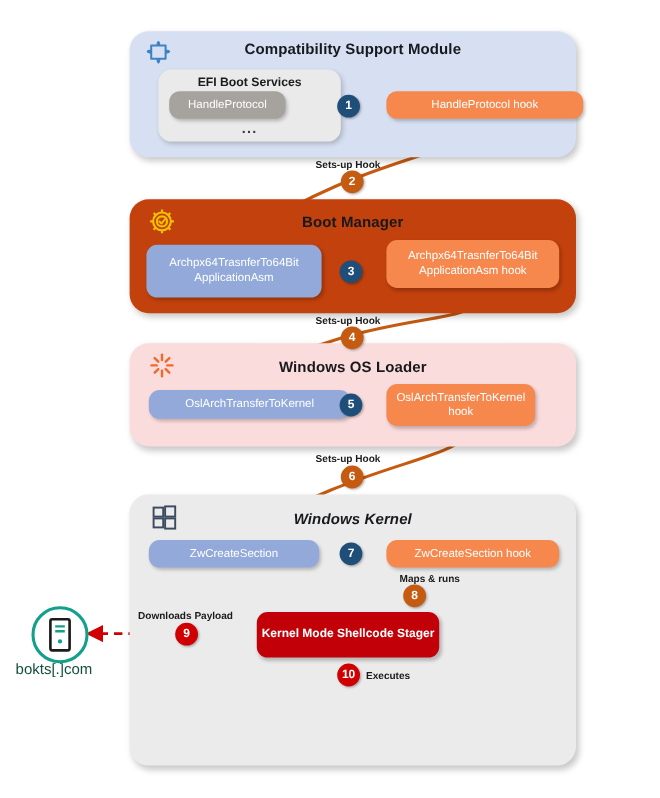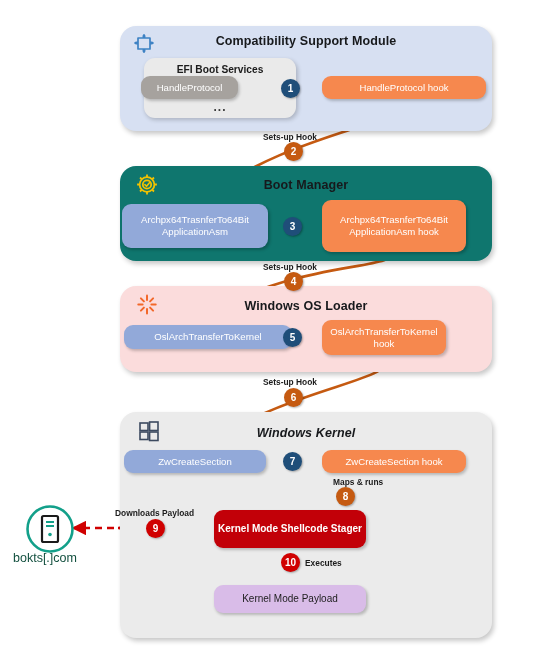--- a/index.html
+++ b/index.html
@@ -12,21 +12,20 @@
     font-family: "Liberation Sans", sans-serif;
     overflow: hidden;
   }
   #stage { position: absolute; inset: 0; }
 
   
   .panel {
     position: absolute;
     border-radius: 16px;
     box-shadow: 2px 3px 5px rgba(0,0,0,0.22);
-    margin-left: 12px;
   }
   .panel-title {
     position: absolute;
     left: 0; right: 0;
     text-align: center;
     font-size: 12.5px;
     font-weight: bold;
     color: #17191c;
     letter-spacing: 0.1px;
   }
@@ -161,36 +160,36 @@
     <div class="panel-title" style="top:8px;">Compatibility Support Module</div>
 
     <div class="subpanel" style="left:24px; top:32px; width:152px; height:60px;">
       <div class="subpanel-title" style="top:6px;">EFI Boot Services</div>
       <div class="ellipsis" style="top:42px;">...</div>
     </div>
   </div>
   <div class="node gray" style="left:141px; top:76px; width:97px; height:23px;">HandleProtocol</div>
   <div class="node orange" style="left:322px; top:76px; width:164px; height:23px;">HandleProtocol hook</div>
 
-  <div class="panel" style="left:108px; top:166px; width:372px; height:95px; background:#0f766e;">
+  <div class="panel" style="left:108px; top:166px; width:372px; height:95px; background:#c2410c;">
     <div class="panel-icon" style="left:13px; top:5px;">
       <svg width="26" height="25" viewBox="0 0 26 25">
         <g fill="none" stroke="#F2C200" stroke-width="1.8">
           <circle cx="13" cy="12.5" r="7.4"></circle>
           <circle cx="13" cy="12.5" r="4.2"></circle>
           <path d="M13 2.6 v2.3 M13 20.1 v2.3 M3.1 12.5 h2.3 M20.6 12.5 h2.3
                    M6 5.5 l1.7 1.7 M18.3 17.8 l1.7 1.7 M20 5.5 l-1.7 1.7 M7.7 17.8 l-1.7 1.7"></path>
         </g>
         <path d="M10.9 12.6 l1.6 1.7 l3-3.6" fill="none" stroke="#F2C200" stroke-width="1.6" stroke-linecap="round" stroke-linejoin="round"></path>
       </svg>
     </div>
     <div class="panel-title" style="top:12px;">Boot Manager</div>
   </div>
   <div class="node blue" style="left:122px; top:204px; width:146px; height:44px;">Archpx64TrasnferTo64Bit ApplicationAsm</div>
-  <div class="node orange" style="left:322px; top:200px; width:144px; height:52px;">Archpx64TrasnferTo64Bit ApplicationAsm hook</div>
+  <div class="node orange" style="left:322px; top:200px; width:144px; height:40px;">Archpx64TrasnferTo64Bit ApplicationAsm hook</div>
 
   <div class="panel" style="left:108px; top:286px; width:372px; height:86px; background:#FBDCDC;">
     <div class="panel-icon" style="left:13px; top:5px;">
       <svg width="26" height="25" viewBox="0 0 26 25">
         <g stroke="#F2682A" stroke-width="2" stroke-linecap="round">
           <line x1="13" y1="3.5" x2="13" y2="8"></line>
           <line x1="13" y1="17" x2="13" y2="21.5"></line>
           <line x1="4.3" y1="12.5" x2="8.6" y2="12.5"></line>
           <line x1="17.4" y1="12.5" x2="21.7" y2="12.5"></line>
           <line x1="6.9" y1="6.4" x2="9.9" y2="9.4"></line>
@@ -214,21 +213,20 @@
           <rect x="4" y="13" width="8" height="7.5"></rect>
           <rect x="13.6" y="13" width="8.4" height="8.5"></rect>
         </g>
       </svg>
     </div>
     <div class="panel-title" style="top:14px;font-style:italic;">Windows Kernel</div>
   </div>
   <div class="node blue" style="left:124px; top:450px; width:142px; height:23px;">ZwCreateSection</div>
   <div class="node orange" style="left:322px; top:450px; width:144px; height:23px;">ZwCreateSection hook</div>
   <div class="node red" style="left:214px; top:510px; width:152px; height:38px; font-size:10px;">Kernel Mode Shellcode Stager</div>
-  <div class="node purple" style="left:214px; top:585px; width:152px; height:28px; font-size:10px;">Kernel Mode Payload</div>
 
   <div class="host-icon" style="left:24px; top:503px;">
     <svg width="52" height="52" viewBox="0 0 52 52">
       <circle cx="26" cy="26" r="22.5" fill="#ffffff" stroke="#13A08A" stroke-width="2.6"></circle>
       <rect x="18" y="13" width="16" height="26" rx="1.5" fill="#ffffff" stroke="#1b1b1b" stroke-width="2.2"></rect>
       <line x1="22" y1="19" x2="30" y2="19" stroke="#13A08A" stroke-width="2"></line>
       <line x1="22" y1="23" x2="30" y2="23" stroke="#13A08A" stroke-width="2"></line>
       <circle cx="26" cy="31.5" r="1.8" fill="#13A08A"></circle>
     </svg>
   </div>

